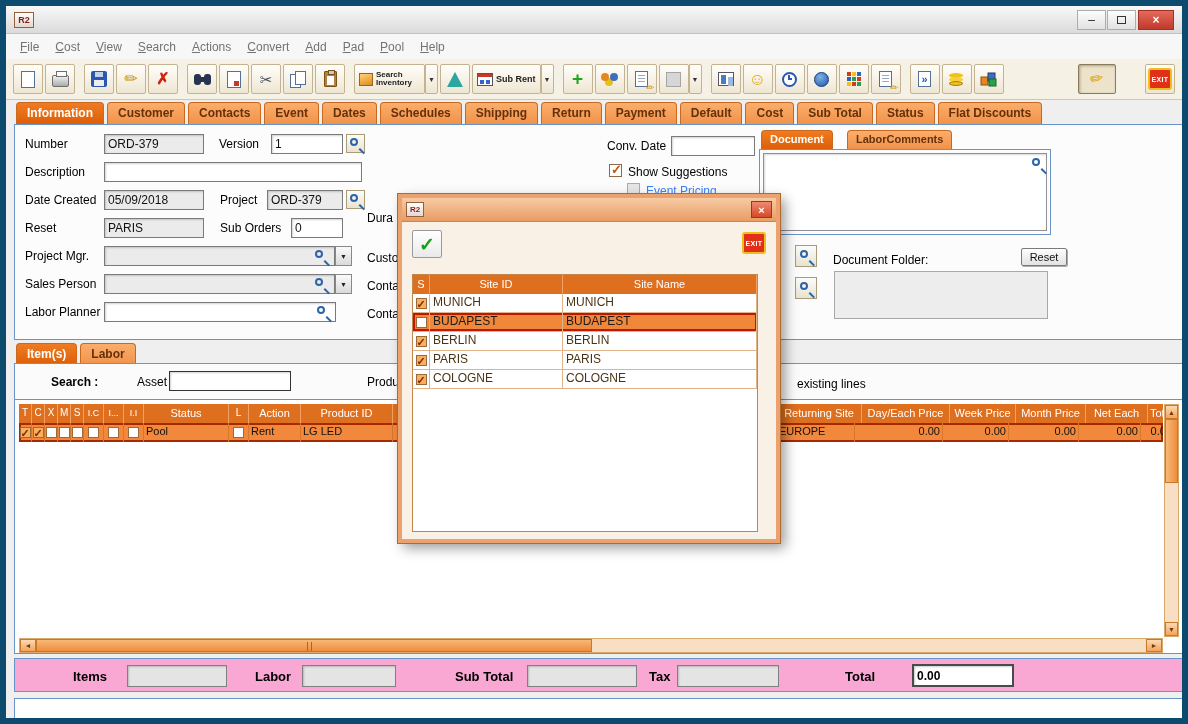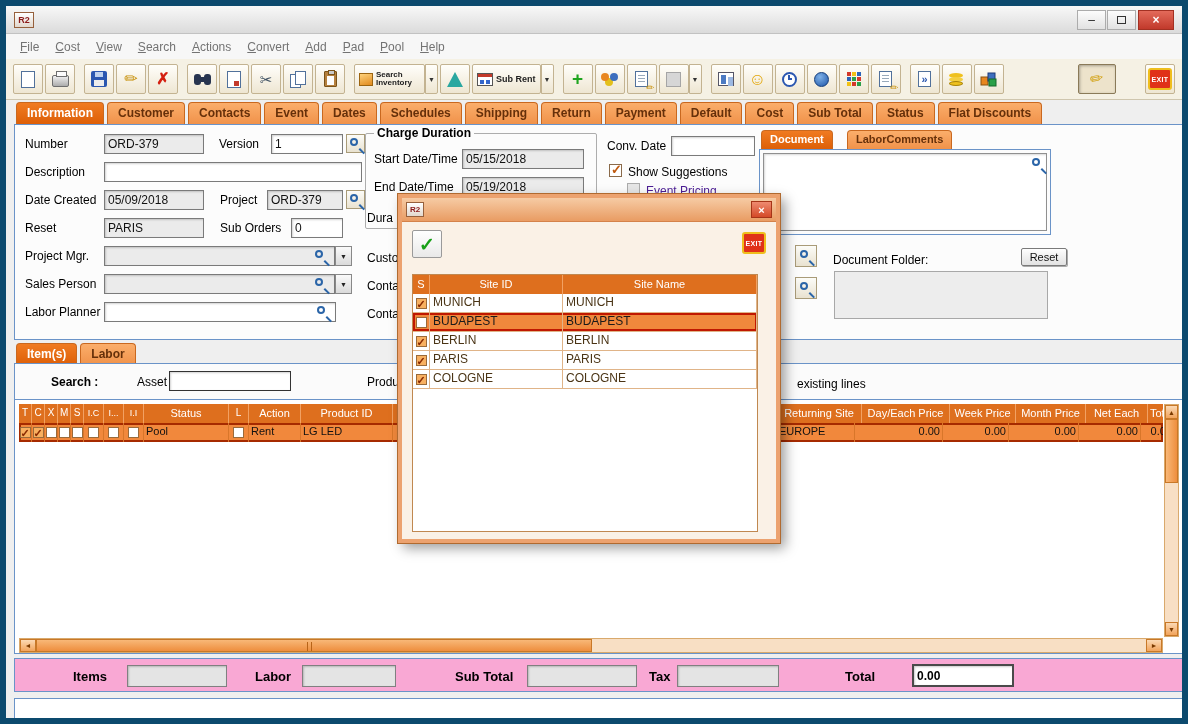--- a/index.html
+++ b/index.html
@@ -73,21 +73,21 @@
 .tab.active { background:linear-gradient(#F07B22,#DD5F07); color:#fff; }
 .tab.small { height:19px; line-height:17px; font-size:11px; padding:0 8px; }
 #maintabs { position:absolute; top:96px; left:10px; height:22px; white-space:nowrap; }
 #itemtabs { position:absolute; top:337px; left:10px; height:20px; }
 
 
 .bluebox { border:1px solid #6A93C8; background:#FCFCFC; }
 #infopanel { position:absolute; top:118px; left:8px; width:1172px; height:216px; }
 .lbl { position:absolute; font-size:12px; color:#000; white-space:nowrap; }
 .lbl.b { font-weight:bold; }
-.lbl.dis { color:#4c1d95; }
+.lbl.dis { color:#3b82f6; }
 .field { position:absolute; height:20px; font:12px "Liberation Sans",sans-serif; color:#111; border:1px solid #7A7A7A; box-shadow:inset 1px 1px 2px rgba(0,0,0,.18); background:#fff; padding:0 3px; }
 .field.ro { background:#EBEBEB; }
 .magbtn { position:absolute; width:19px; height:19px; background:linear-gradient(#FCFCF8,#E9E2D0); border:1px solid #A99B78; }
 .mag { position:absolute; width:8px; height:8px; border:2px solid #2B65A8; border-radius:50%; }
 .mag::after { content:""; position:absolute; left:8px; top:8px; width:7px; height:2px; background:#2B65A8; transform:rotate(45deg); transform-origin:0 0; }
 .ddbtn { position:absolute; width:17px; height:20px; background:linear-gradient(#FAFAFA,#DADADA); border:1px solid #888; font-size:7px; display:flex; align-items:center; justify-content:center; color:#222; }
 .cb { position:absolute; width:13px; height:13px; background:#fff; border:1px solid #8A6A4A; }
 .cb.dis { background:#E6E6E6; border-color:#ABABAB; }
 .cb.on::before { content:"✓"; position:absolute; left:1px; top:-3px; font-size:13px; font-weight:bold; color:#C05A10; }
 .groupbox { position:absolute; border:1px solid #ADADAD; border-radius:2px; }
@@ -334,27 +334,20 @@
     <input class="field ro" style="left: 89px; top: 149px; width: 231px;" readonly="">
     <span class="mag" style="left:300px;top:153px"></span>
     <div class="ddbtn" style="left:320px;top:149px">
         <span>▼</span>
       </div>
 
     <span class="lbl" style="left:10px;top:180px">Labor Planner</span>
     <input class="field" style="left: 89px; top: 177px; width: 232px;">
     <span class="mag" style="left:302px;top:181px"></span>
 
-    <div class="groupbox" style="left:350px;top:8px;width:232px;height:96px">
-      <span class="grouptitle">Charge Duration</span>
-      <span class="lbl" style="left:8px;top:18px">Start Date/Time</span>
-      <input class="field ro" style="left: 96px; top: 15px; width: 122px;" readonly="" value="05/15/2018">
-      <span class="lbl" style="left:8px;top:46px">End Date/Time</span>
-      <input class="field ro" style="left: 96px; top: 43px; width: 122px;" readonly="" value="05/19/2018">
-    </div>
     <span class="lbl" style="left:352px;top:86px">Dura</span>
     <span class="lbl" style="left:352px;top:126px">Custo</span>
     <span class="lbl" style="left:352px;top:154px">Conta</span>
     <span class="lbl" style="left:352px;top:182px">Conta</span>
 
     <span class="lbl" style="left:592px;top:14px">Conv. Date</span>
     <input class="field" style="left: 656px; top: 11px; width: 84px;">
     <span class="cb on" style="left:594px;top:39px"></span>
     <span class="lbl" style="left:613px;top:40px">Show Suggestions</span>
     <span class="cb dis" style="left:612px;top:58px"></span>

